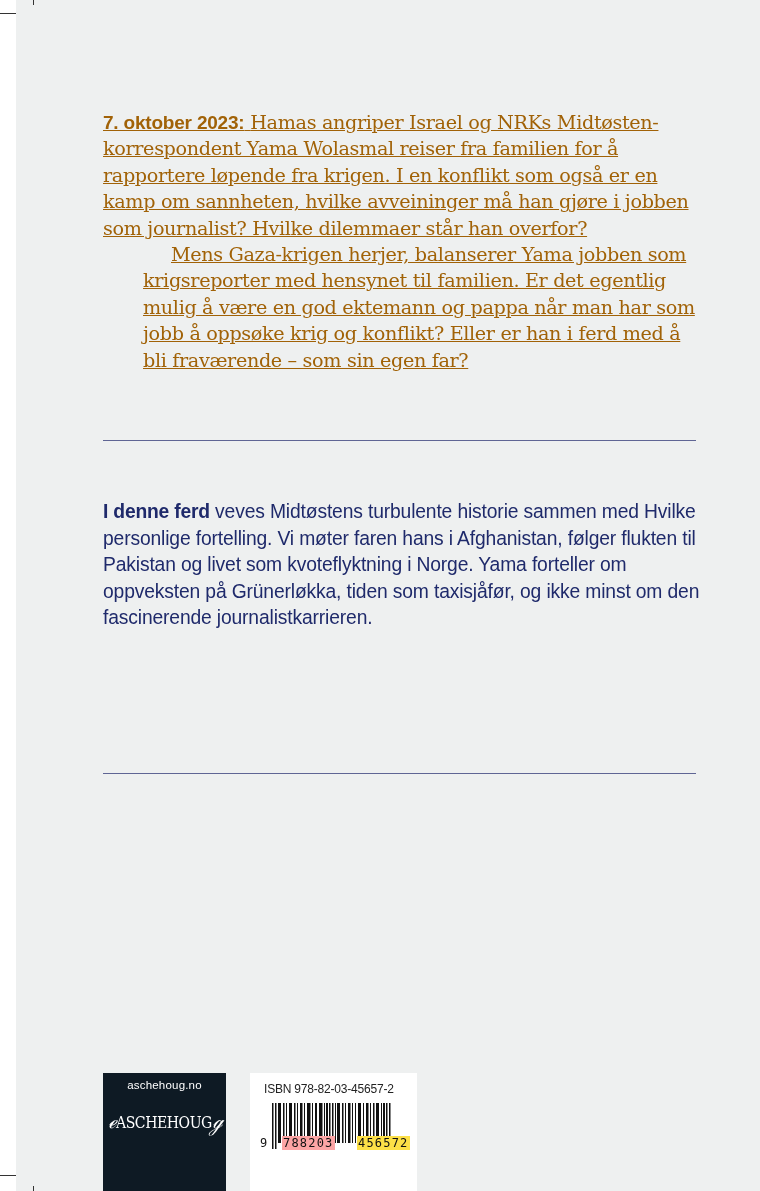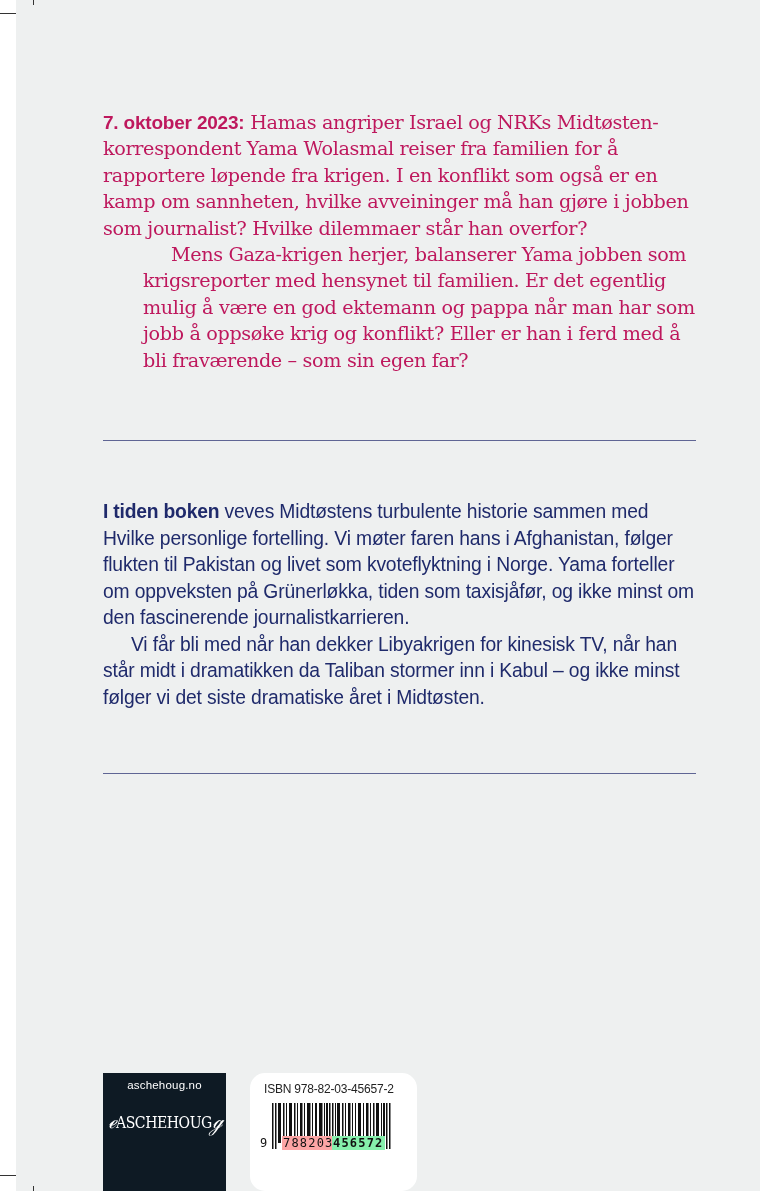--- a/index.html
+++ b/index.html
@@ -10,22 +10,23 @@
     .bleed-strip {
       position: absolute; left: 0; top: 0; width: 16px; height: 1191px;
       background: #ffffff;
     }
     .crop-mark-h { position: absolute; height: 1px; background: #333; }
     .crop-mark-v { position: absolute; width: 1px; background: #333; }
 
     .serif-block {
       position: absolute; left: 103px; top: 110px; width: 600px;
       font-family: "DejaVu Serif", "Liberation Serif", serif;
-      font-size: 19.2px; line-height: 26.4px; color: #be185d;
+      font-size: 19.2px; line-height: 26.4px; color: #a16207;
       letter-spacing: -0.35px;
+      text-decoration: underline;
     }
     .serif-block p { margin: 0; }
     .serif-block p.indent { text-indent: 28px; margin-left: 40px; }
     .lead-bold {
       font-family: "Liberation Sans", sans-serif; font-weight: bold;
       letter-spacing: -0.2px; font-size: 19px;
     }
 
     .divider {
       position: absolute; left: 103px; width: 593px; height: 1px;
@@ -53,56 +54,54 @@
     .publisher-logo {
       font-family: "DejaVu Serif", "Liberation Serif", serif;
       font-size: 17px; margin-top: 16px; letter-spacing: -0.5px;
       font-stretch: condensed; transform: scaleX(0.92);
     }
     .publisher-logo .swash { font-style: italic; font-size: 20px; }
 
     .barcode-box {
       position: absolute; left: 250px; top: 1073px; width: 167px; height: 118px;
       background: #ffffff;
-      border-radius: 15px;
     }
     .isbn-text {
       position: absolute; left: 14px; top: 9px;
       font-family: "Liberation Sans", sans-serif; font-size: 12px; color: #222;
       letter-spacing: -0.2px;
     }
     .barcode-svg { position: absolute; left: 12px; top: 30px; }
     .barcode-digits {
       position: absolute; left: 10px; top: 63px;
       font-family: "DejaVu Sans Mono", "Liberation Mono", monospace;
       font-size: 12px; color: #111; background: transparent;
     }
     .barcode-digits .first { position: absolute; left: 0; top: 0; }
     .barcode-digits .g1 { position: absolute; left: 22px; top: 0; background:#fca5a5; padding: 0 1px; letter-spacing: 1.2px; }
-    .barcode-digits .g2 { position: absolute; left: 72px; top: 0; background:#86efac; padding: 0 1px; letter-spacing: 1.2px; font-weight: bold; }
+    .barcode-digits .g2 { position: absolute; left: 97px; top: 0; background:#fde047; padding: 0 1px; letter-spacing: 1.2px; }
   </style>
 </head>
 <body>
 
 <div class="bleed-strip"></div>
 <div class="crop-mark-h" style="left:0; top:13px; width:16px;"></div>
 <div class="crop-mark-v" style="left:33px; top:0; height:5px;"></div>
 <div class="crop-mark-h" style="left:0; top:1175px; width:16px;"></div>
 <div class="crop-mark-v" style="left:33px; top:1186px; height:5px;"></div>
 
 <div class="serif-block">
   <p><span class="lead-bold">7. oktober 2023:</span> <span>Hamas angriper Israel og NRKs Midtøsten-korrespondent Yama Wolasmal reiser fra familien for å rapportere løpende fra krigen. I en konflikt som også er en kamp om sannheten, hvilke avveininger må han gjøre i jobben som journalist? Hvilke dilemmaer står han overfor?</span></p>
   <p class="indent">Mens Gaza-krigen herjer, balanserer Yama jobben som krigsreporter med hensynet til familien. Er det egentlig mulig å være en god ektemann og pappa når man har som jobb å oppsøke krig og konflikt? Eller er han i ferd med å bli fraværende – som sin egen far?</p>
 </div>
 
 <div class="divider" style="top:440px;"></div>
 
 <div class="sans-block">
-  <p><span class="lead-bold">I tiden boken</span> <span>veves Midtøstens turbulente historie sammen med Hvilke personlige fortelling. Vi møter faren hans i Afghanistan, følger flukten til Pakistan og livet som kvoteflyktning i Norge. Yama forteller om oppveksten på Grünerløkka, tiden som taxisjåfør, og ikke minst om den fascinerende journalistkarrieren.</span></p>
-  <p class="indent">Vi får bli med når han dekker Libyakrigen for kinesisk TV, når han står midt i dramatikken da Taliban stormer inn i Kabul – og ikke minst følger vi det siste dramatiske året i Midtøsten.</p>
+  <p><span class="lead-bold">I denne ferd</span> <span>veves Midtøstens turbulente historie sammen med Hvilke personlige fortelling. Vi møter faren hans i Afghanistan, følger flukten til Pakistan og livet som kvoteflyktning i Norge. Yama forteller om oppveksten på Grünerløkka, tiden som taxisjåfør, og ikke minst om den fascinerende journalistkarrieren.</span></p>
 </div>
 
 <div class="divider" style="top:773px;"></div>
 
 <div class="publisher-box">
   <div class="publisher-url">aschehoug.no</div>
   <div class="publisher-logo">
     <span class="swash">ℯ</span><span>ASCHEHOUG</span><span class="swash">ℊ</span>
   </div>
 </div>

